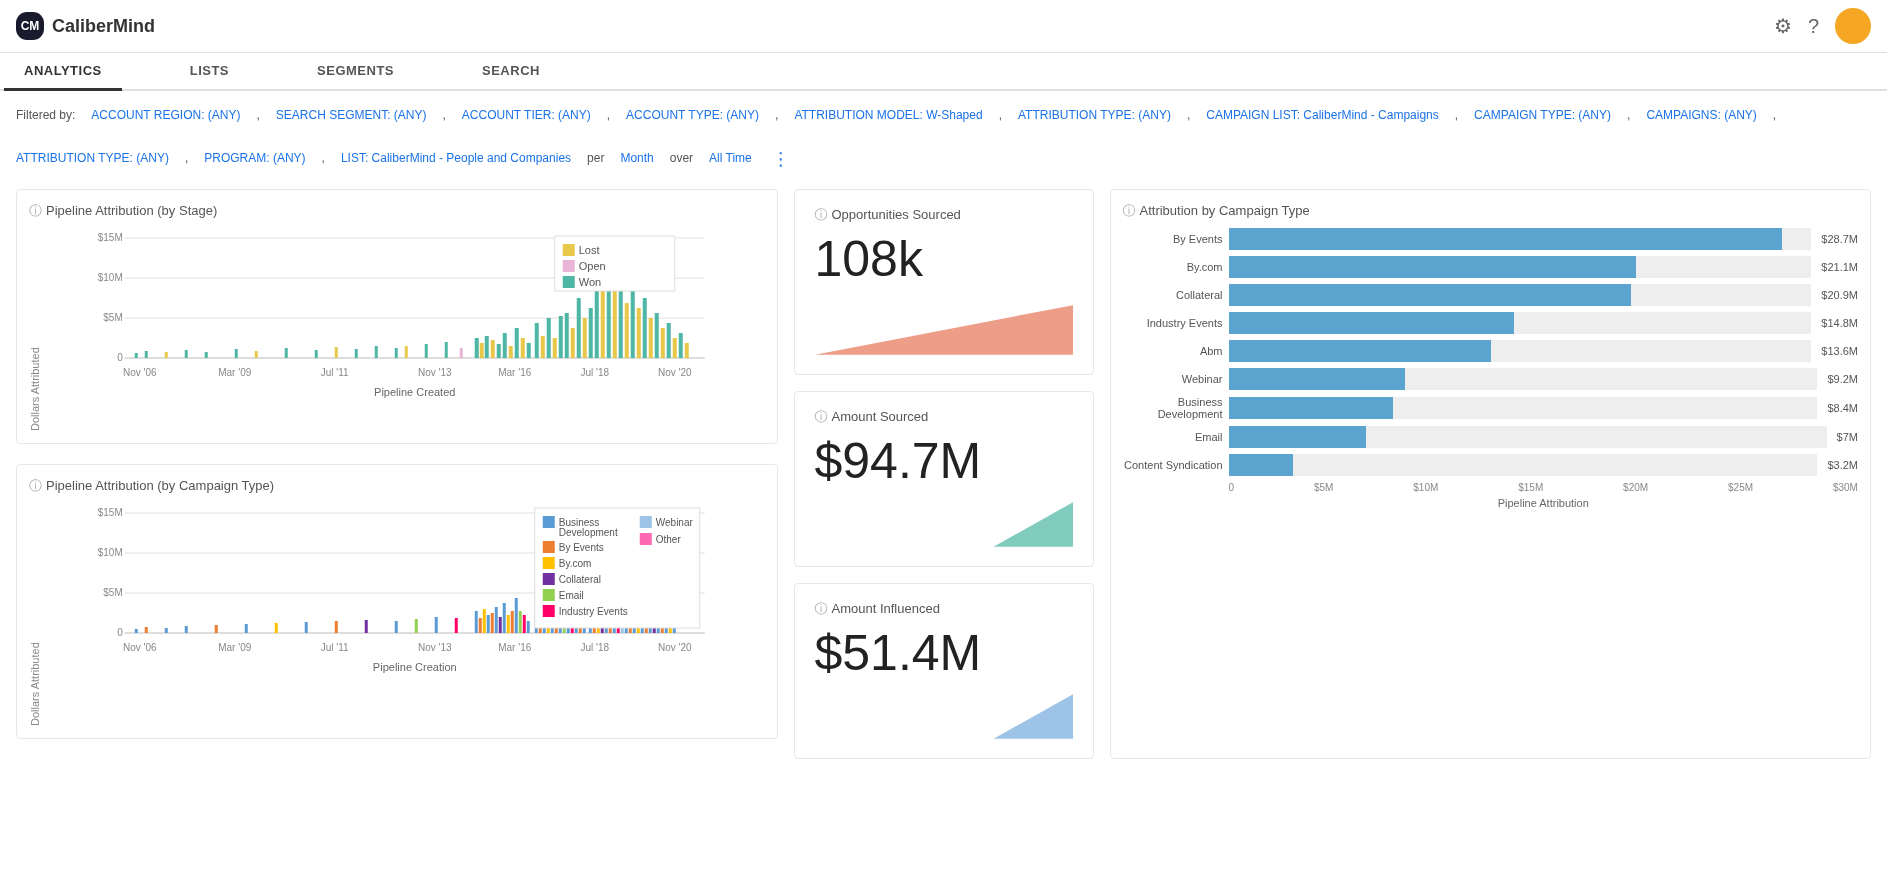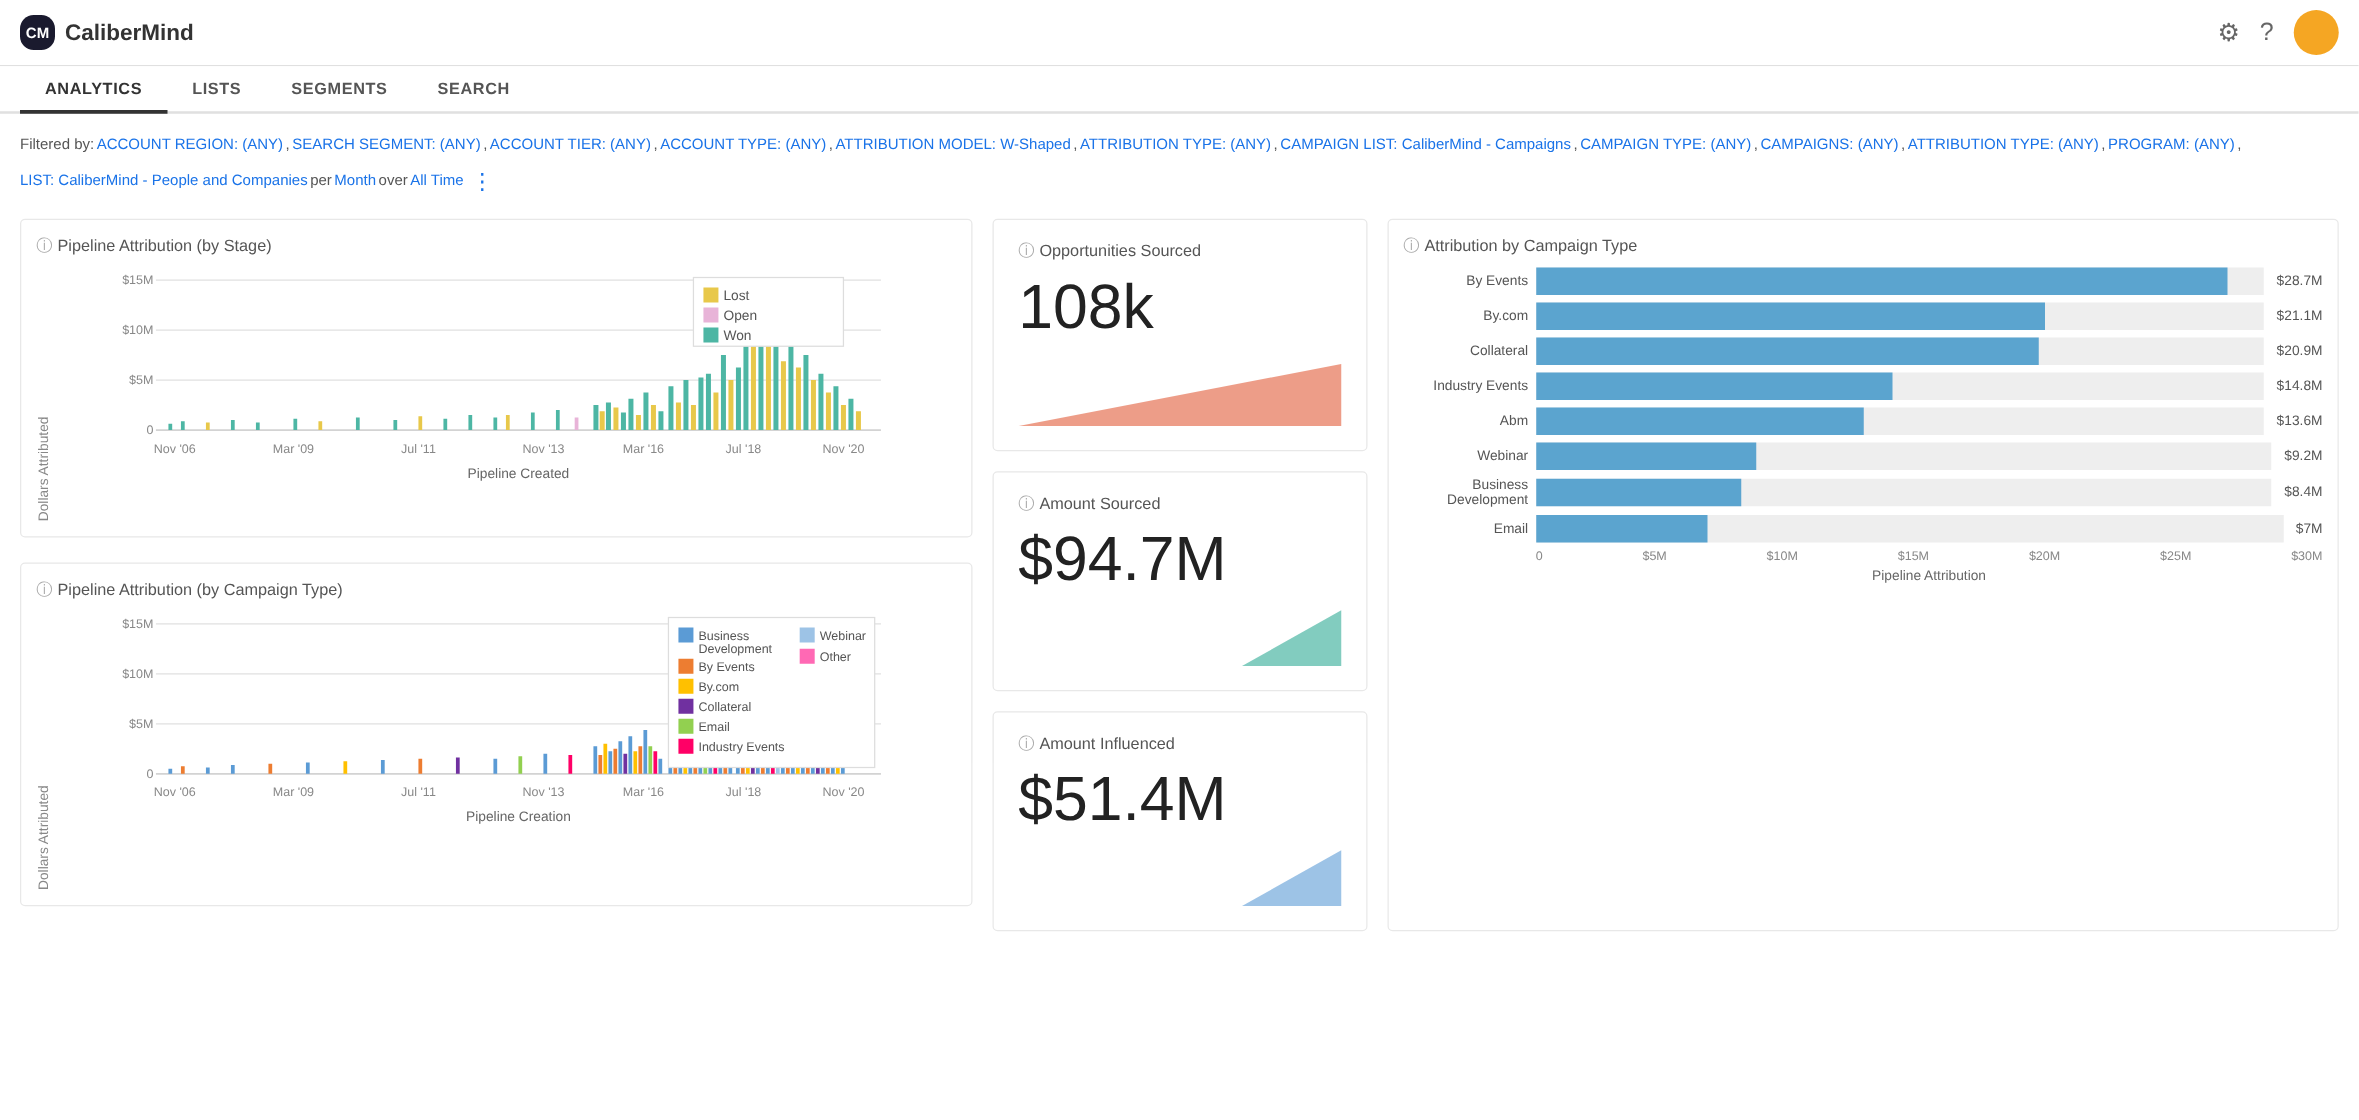--- a/index.html
+++ b/index.html
@@ -16,31 +16,31 @@
       display: flex; align-items: center; justify-content: center; color: #fff; font-size: 12px; font-weight: bold; border-radius: 11px;
     }
     #header-actions { display: flex; align-items: center; gap: 16px; }
     .header-icon { font-size: 20px; color: #666; cursor: pointer; }
     #user-avatar {
       width: 36px; height: 36px; border-radius: 50%; background: #f5a623;
       display: flex; align-items: center; justify-content: center; color: #fff; font-weight: bold; cursor: pointer;
     }
 
     
-    #nav { display: flex; border-bottom: 2px solid #e0e0e0; padding: 0 16px; background: #fff; }
+    #nav { display: flex; border-bottom: 2px solid #e0e0e0; padding: 0 4px; background: #fff; gap: 48px; }
     .nav-item {
       padding: 10px 20px; font-size: 13px; font-weight: 600; cursor: pointer; color: #555; letter-spacing: 0.5px;
       border-bottom: 3px solid transparent; margin-bottom: -2px;
     }
     .nav-item.active { color: #333; border-bottom: 3px solid #333; }
 
     
     #page-content { padding: 14px 16px; }
     #page-question { font-size: 15px; color: #333; margin-bottom: 6px; }
-    #filter-bar { font-size: 12px; color: #555; line-height: 1.8; margin-bottom: 14px; display: flex; flex-wrap: wrap; align-items: center; gap: 2px; }
+    #filter-bar { font-size: 12px; color: #555; line-height: 1.8; margin-bottom: 14px; display: flex; flex-wrap: wrap; align-items: center; gap: 16px; }
     .filter-label { color: #555; }
     .filter-link { color: #1a73e8; cursor: pointer; }
     .filter-more { color: #1a73e8; font-size: 18px; cursor: pointer; margin-left: 4px; }
 
     
     #main-grid { display: grid; grid-template-columns: 1fr 300px 1fr; gap: 16px; }
 
     
     #charts-left { display: flex; flex-direction: column; gap: 20px; }
 
@@ -444,20 +444,27 @@
             </div>
             <div class="bar-value">$8.4M</div>
           </div>
           <div class="bar-row">
             <div class="bar-label">Email</div>
             <div class="bar-track">
               <div class="bar-fill" style="width: 23%;"></div>
             </div>
             <div class="bar-value">$7M</div>
           </div>
+          <div class="bar-row">
+            <div class="bar-label">Content Syndication</div>
+            <div class="bar-track">
+              <div class="bar-fill" style="width: 11%;"></div>
+            </div>
+            <div class="bar-value">$3.2M</div>
+          </div>
         </div>
       <div class="x-axis-labels">
         <span>0</span>
         <span>$5M</span>
         <span>$10M</span>
         <span>$15M</span>
         <span>$20M</span>
         <span>$25M</span>
         <span>$30M</span>
       </div>

